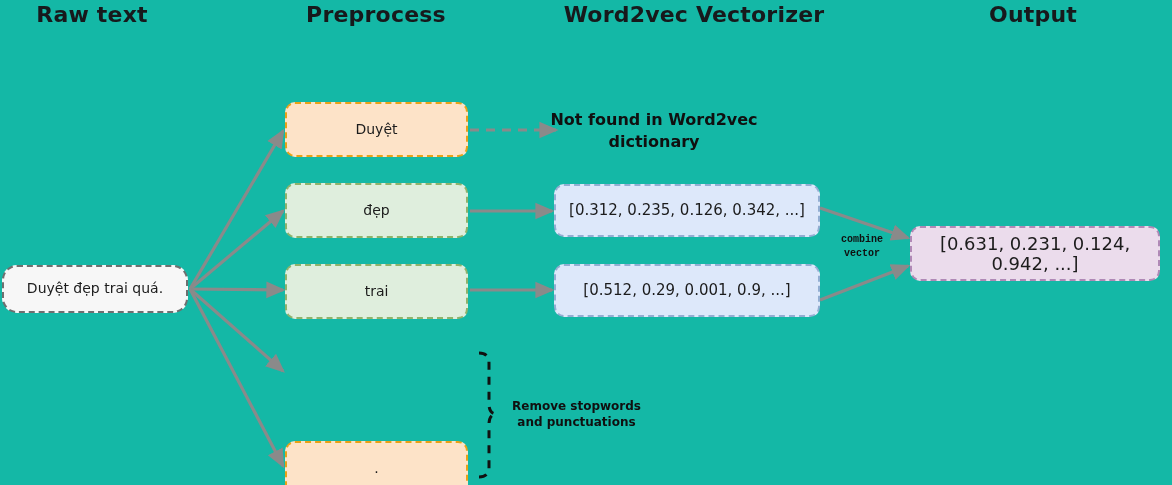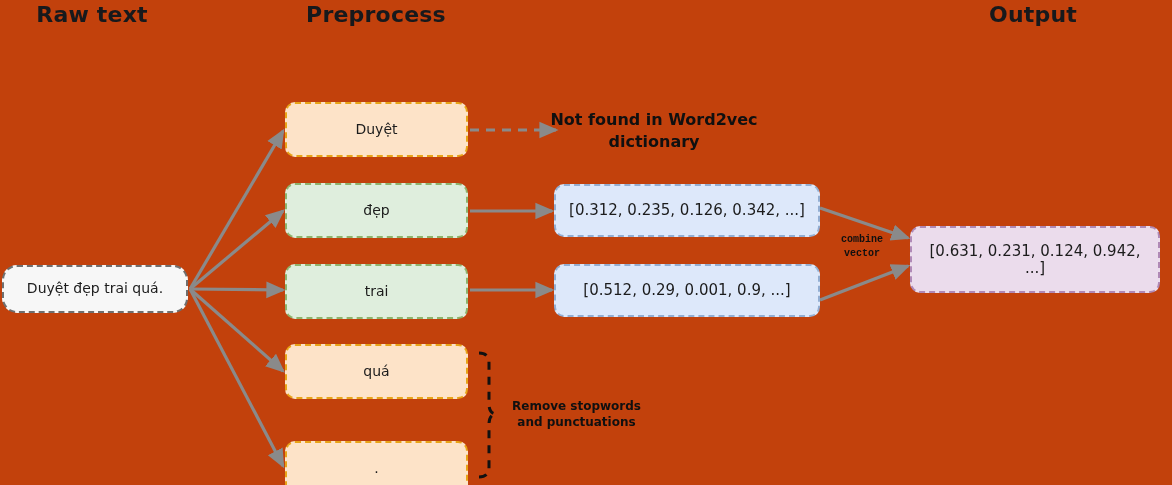--- a/index.html
+++ b/index.html
@@ -5,21 +5,21 @@
 <style>
   html, body {
     margin: 0;
     padding: 0;
     background: #4f6b73;
   }
   #stage {
     position: relative;
     width: 1172px;
     height: 485px;
-    background: #c2410c;
+    background: #14b8a6;
     overflow: hidden;
     font-family: "DejaVu Sans", sans-serif;
   }
   .hdr {
     position: absolute;
     top: 2px;
     font-family: "DejaVu Sans", sans-serif;
     font-size: 22px;
     font-weight: 700;
     color: #17191c;
@@ -88,20 +88,21 @@
     pointer-events: none;
   }
 </style>
 </head>
 <body>
 
 <div id="stage">
 
   <div class="hdr" style="left:92px">Raw text</div>
   <div class="hdr" style="left:376px">Preprocess</div>
+  <div class="hdr" style="left:694px">Word2vec Vectorizer</div>
   <div class="hdr" style="left:1033px">Output</div>
 
   <svg class="edges" viewBox="0 0 1172 485">
     <defs>
       <marker id="ah" markerWidth="6" markerHeight="6" refX="5.2" refY="3" orient="auto" markerUnits="strokeWidth">
         <path d="M0,0.4 L6,3 L0,5.6 z" fill="#8a8a8a"></path>
       </marker>
       <marker id="ahd" markerWidth="6" markerHeight="6" refX="5.2" refY="3" orient="auto" markerUnits="strokeWidth">
         <path d="M0,0.4 L6,3 L0,5.6 z" fill="#8a8a8a"></path>
       </marker>
@@ -131,27 +132,26 @@
       <path d="M479,353 Q489,353 489,363 L489,404 Q489,414 497,414"></path>
       <path d="M479,477 Q489,477 489,467 L489,424 Q489,414 497,414"></path>
     </g>
   </svg>
 
   <div class="node n-raw" style="left:2px; top:265px; width:186px; height:48px;border-radius:15px;">Duyệt đẹp trai quá.</div>
 
   <div class="node n-orange" style="left:285px; top:102px; width:183px; height:55px;">Duyệt</div>
   <div class="node n-green" style="left:285px; top:183px; width:183px; height:55px;text-align:center;">đẹp</div>
   <div class="node n-green" style="left:285px; top:264px; width:183px; height:55px;">trai</div>
-  <div class="node n-orange" style="left:285px; top:344px; width:183px; height:55px;">quá</div>
   <div class="node n-orange" style="left:285px; top:441px; width:183px; height:55px;">.</div>
 
   <div class="node n-blue" style="left:554px; top:184px; width:266px; height:53px; font-size:15px;">[0.312, 0.235, 0.126, 0.342, ...]</div>
   <div class="node n-blue" style="left:554px; top:264px; width:266px; height:53px; font-size:15px;">[0.512, 0.29, 0.001, 0.9, ...]</div>
 
-  <div class="node n-purple" style="left:910px; top:226px; width:250px; height:67px; font-size:15px;text-align:center;">[0.631, 0.231, 0.124, 0.942, ...]</div>
+  <div class="node n-purple" style="left:910px; top:226px; width:250px; height:55px; font-size:18px;text-align:center;">[0.631, 0.231, 0.124, 0.942, ...]</div>
 
   <div class="note" style="left:654px; top:109px;">Not found in Word2vec
 dictionary</div>
 
   <div class="note-small" style="left:862px; top:233px;">combine
 vector</div>
 
   <div class="note-left" style="left:512px; top:398px;">Remove stopwords
 and punctuations</div>
 

